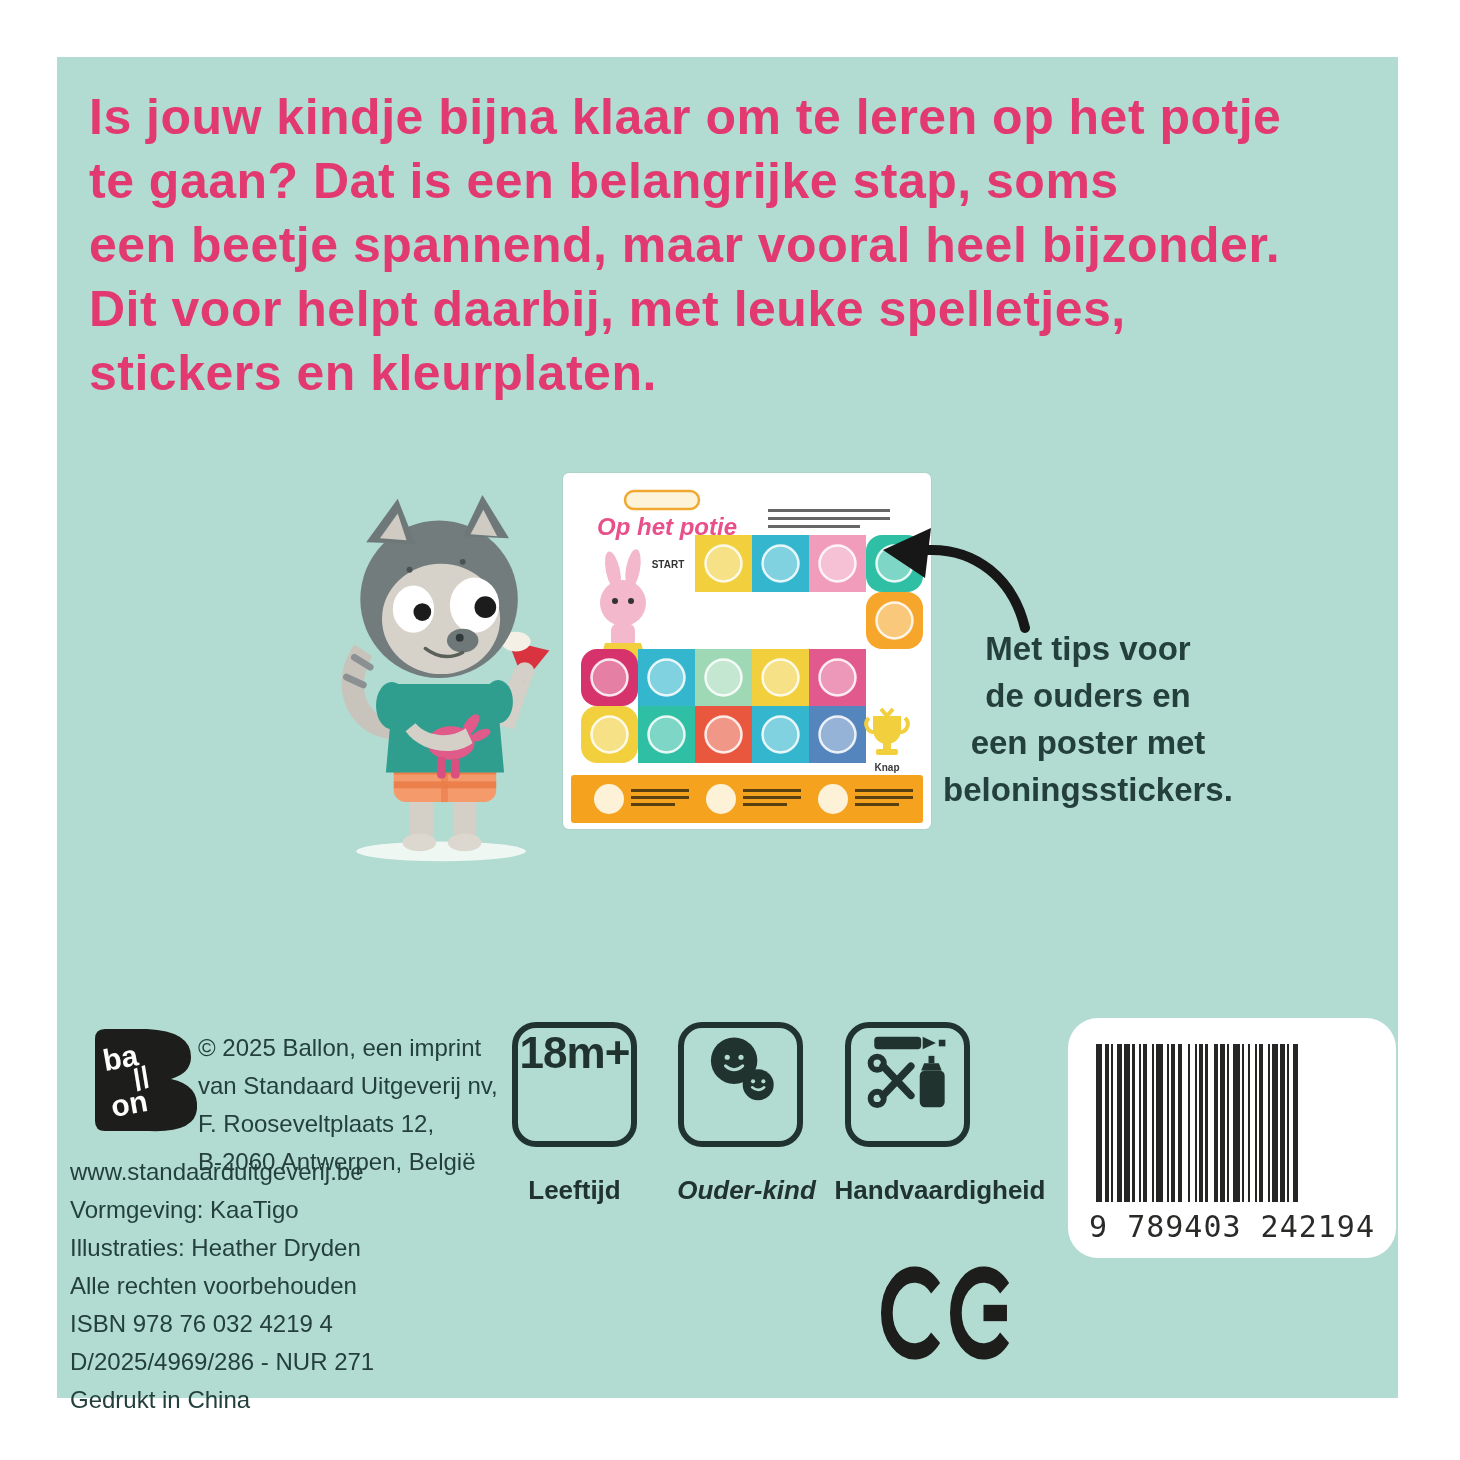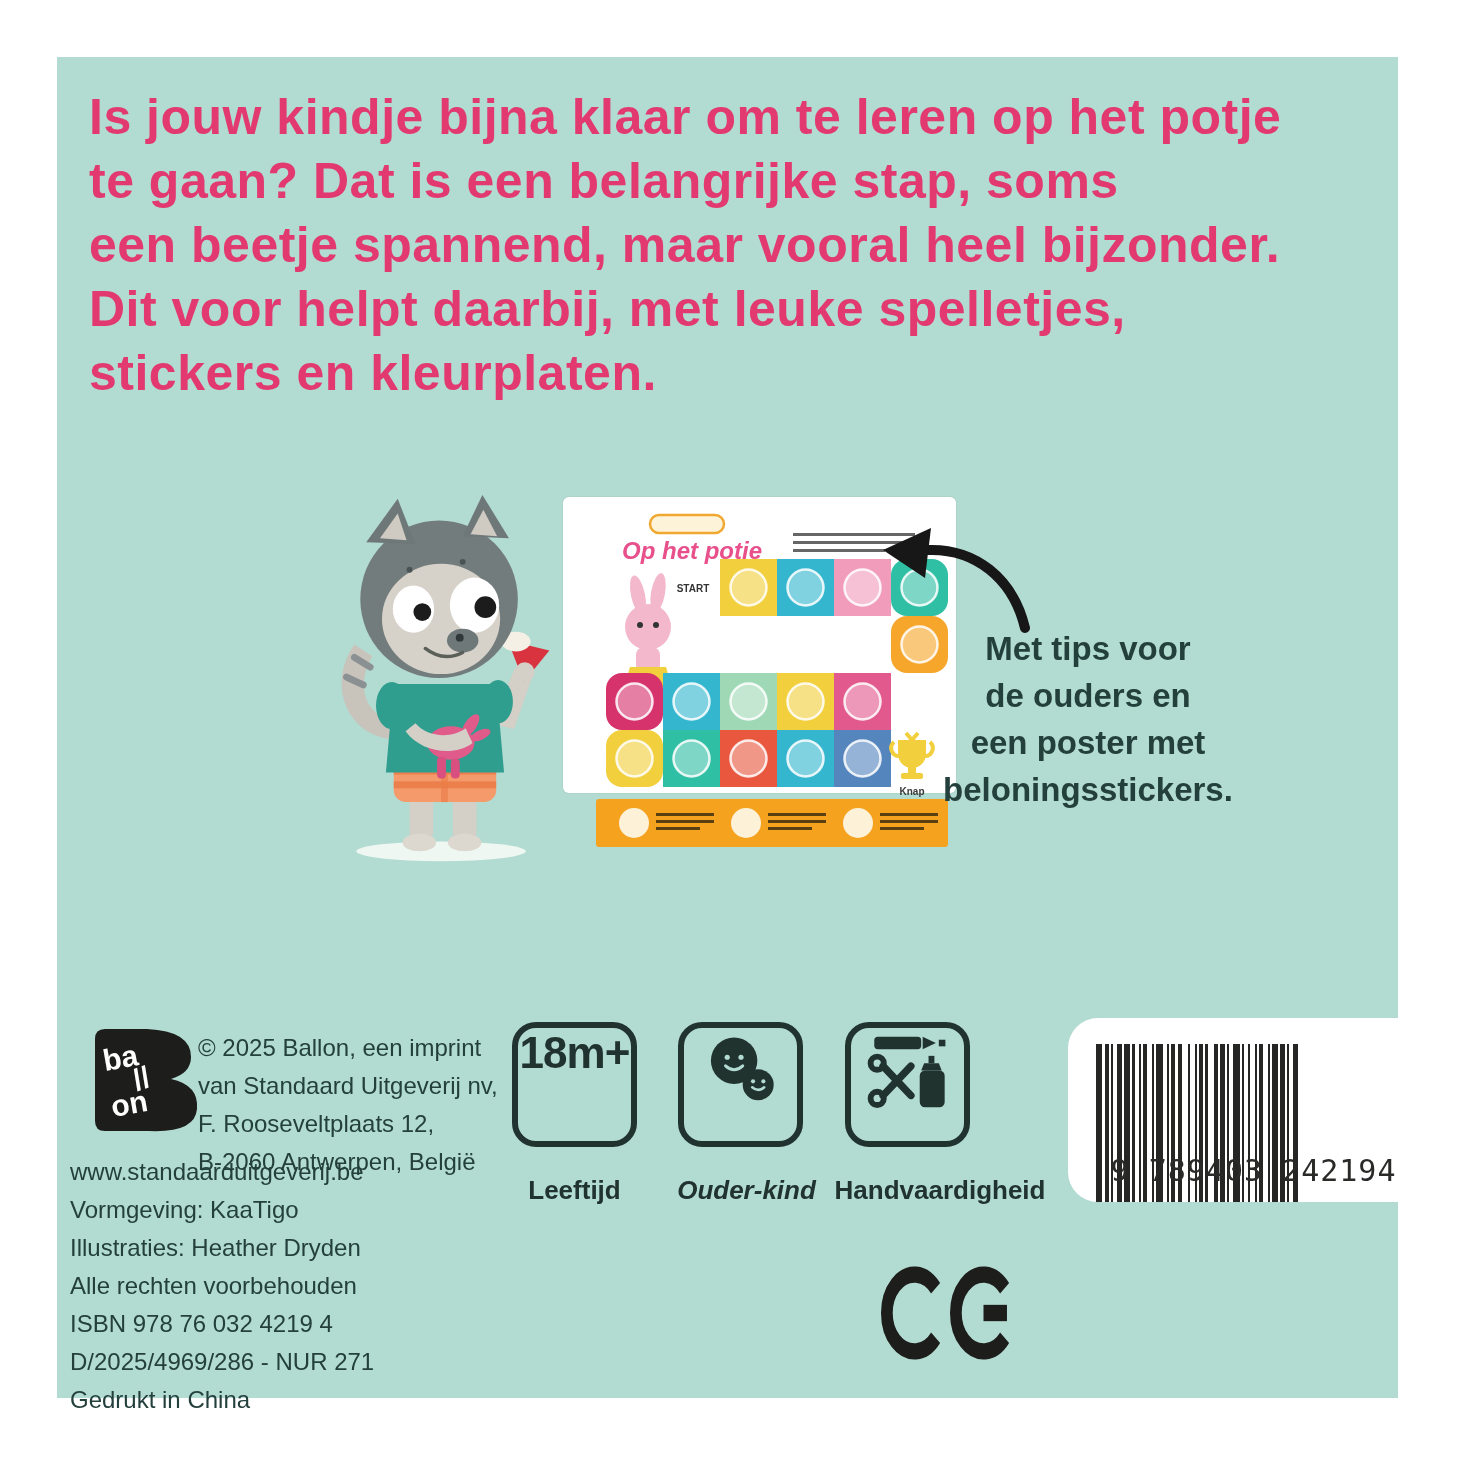--- a/index.html
+++ b/index.html
@@ -20,22 +20,22 @@
   }
   
   .tips{
     position:absolute;left:851px;top:568px;width:360px;
     text-align:center;color:var(--ink-dark,#24403c);
     font-weight:bold;font-size:33px;line-height:47px;
   }
   
   .cat-wrap{position:absolute;left:258px;top:435px;width:256px;height:375px;}
   .poster-wrap{
-    position:absolute;left:506px;top:440px;width:368px;height:296px;
-    background:#ffffff;border-radius:6px;box-shadow:0 0 0 1px rgba(0,0,0,0.03);padding-left:25px;
+    position:absolute;left:506px;top:416px;width:368px;height:356px;
+    background:#ffffff;border-radius:6px;box-shadow:0 0 0 1px rgba(0,0,0,0.03);
   }
   .arrow-wrap{position:absolute;left:818px;top:463px;width:165px;height:115px;}
   
   .logo-wrap{position:absolute;left:28px;top:968px;width:118px;height:110px;}
   .copyright{
     position:absolute;left:141px;top:972px;width:330px;
     color:var(--ink-dark,#24403c);font-size:24px;line-height:38px;font-weight:500;
   }
   .colophon{
     position:absolute;left:13px;top:1096px;width:360px;
@@ -52,22 +52,22 @@
   .age-text{font-size:44px;font-weight:bold;color:var(--ink-black,#223833);letter-spacing:-1px;}
   .icon-label{
     position:absolute;top:1118px;color:var(--ink-black,#223833);
     font-size:26px;font-weight:bold;text-align:center;
   }
   .icon-label.l1{left:430px;width:175px;}
   .icon-label.l2{left:602px;width:175px;font-style:italic;}
   .icon-label.l3{left:768px;width:230px;}
   
   .barcode-card{
-    position:absolute;left:1011px;top:961px;width:328px;height:184px;
-    background:#ffffff;border-radius:30px;padding-left:43px;
+    position:absolute;left:1011px;top:961px;width:328px;height:240px;
+    background:#ffffff;border-radius:30px;
   }
   .barcode-bars{
     position:absolute;left:28px;top:26px;width:272px;height:158px;
     display:flex;align-items:stretch;overflow:hidden;
   }
   .barcode-bars div{flex:none;height:100%;}
   .barcode-number{
     position:absolute;left:0;bottom:14px;width:100%;text-align:center;
     font-family:"DejaVu Sans Mono", monospace;
     font-size:30px;color:#2a2a28;font-weight:500;letter-spacing:1px;

